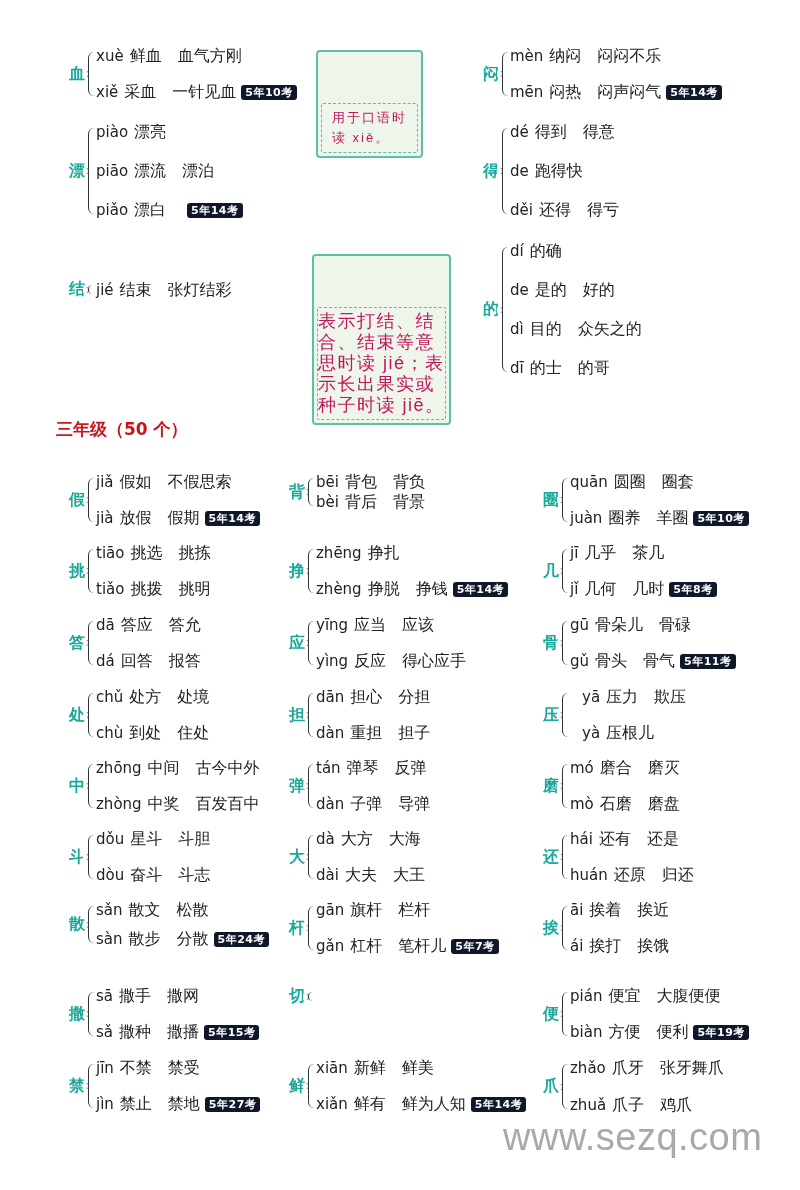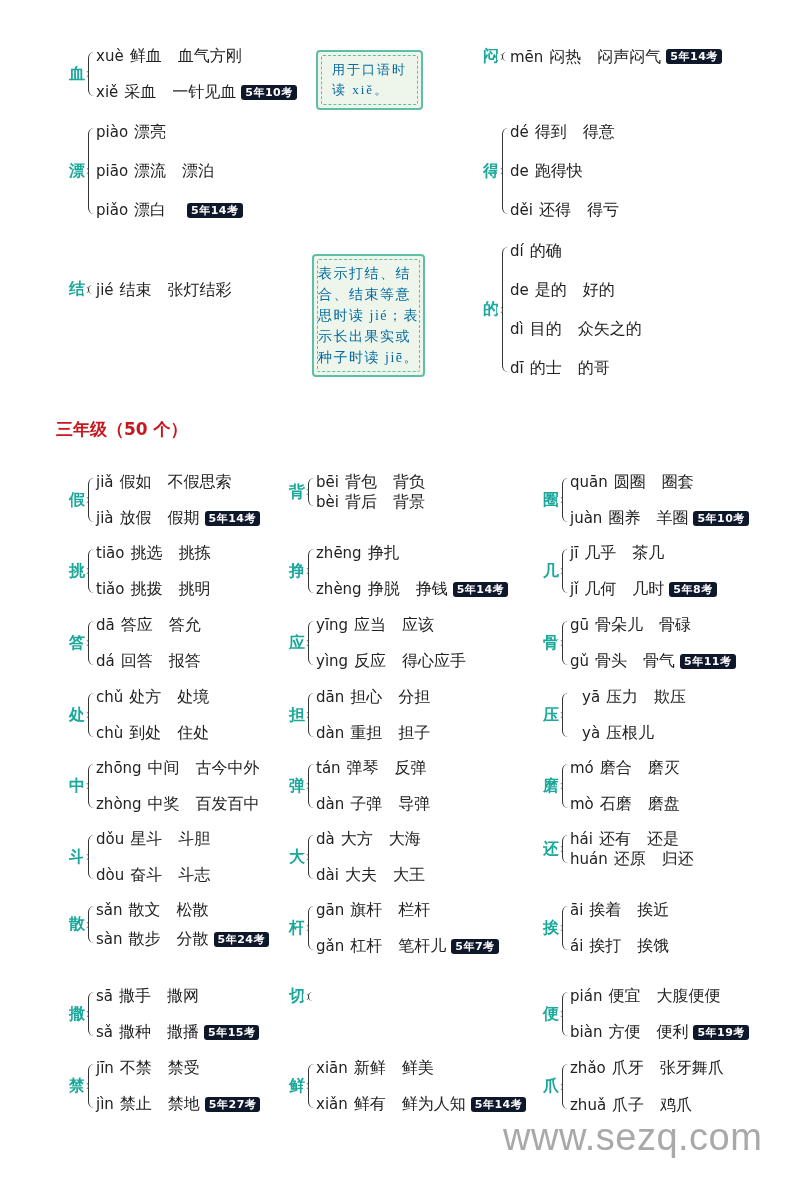--- a/index.html
+++ b/index.html
@@ -30,22 +30,23 @@
     display: inline-block; background: #0f172a; color: #fff; font-size: 11px; font-weight: bold;
     line-height: 15px; padding: 0 4px; border-radius: 3px; margin-left: 5px; letter-spacing: 0.5px;
   }
 
   .note {
     position: absolute; background: #eef5ea; border: 2px solid #5fbfa4; border-radius: 4px;
     padding: 3px;
   }
   .note-inner {
     border: 1.3px dashed #5fbfa4; border-radius: 2px; padding: 5px 8px;
-    font-family: Liberation Serif, serif; font-size: 13px; line-height: 20px; color: #0369a1;
+    font-family: Liberation Sans, sans-serif; font-size: 13px; line-height: 20px; color: #be185d;
     letter-spacing: 2px;
+    margin-top: 48px;
   }
 
   .section-title {
     position: absolute; left: 56px; top: 418px; font-size: 17px; font-weight: bold; color: #c8161d;
   }
   .watermark {
     position: absolute; left: 503px; top: 1116px; font-family: "Liberation Sans", sans-serif;
     font-size: 38px; color: #a9a9a9; letter-spacing: 0.5px;
   }
 </style>
@@ -55,21 +56,21 @@
 <div id="page"></div>
 
 <div class="note" style="left:316px; top:50px;">
   <div class="note-inner" style="padding:4px 10px;">
     <div>用于口语时</div>
     <div>读 xiě。</div>
   </div>
 </div>
 
 <div class="note" style="left:312px; top:254px;">
-  <div class="note-inner" style="padding:3px 0; font-size:14px; line-height:21px; letter-spacing:1.5px;">
+  <div class="note-inner" style="padding:3px 0; font-size:18px; line-height:21px; letter-spacing:1.5px;">
     <div>表示打结、结</div>
     <div>合、结束等意</div>
     <div>思时读 jié；表</div>
     <div>示长出果实或</div>
     <div>种子时读 jiē。</div>
   </div>
 </div>
 
 <div class="section-title">三年级（50 个）</div>
 
@@ -90,20 +91,25 @@
         <span class="w2">一针见血</span>
         <span class="badge">5年10考</span>
       </div>
     </div>
   </div>
 <div class="entry" style="left: 481px; top: 46px;">
     <span class="head-char">闷</span>
     <span class="brace"></span>
     <div class="readings" style="row-gap: 16px;">
       <div class="reading">
+        <span class="py">mèn</span>
+        <span class="w1">纳闷</span>
+        <span class="w2">闷闷不乐</span>
+      </div>
+      <div class="reading">
         <span class="py">mēn</span>
         <span class="w1">闷热</span>
         <span class="w2">闷声闷气</span>
         <span class="badge">5年14考</span>
       </div>
     </div>
   </div>
 <div class="entry" style="left: 67px; top: 122px;">
     <span class="head-char">漂</span>
     <span class="brace"></span>
@@ -540,21 +546,21 @@
       <div class="reading">
         <span class="py">mò</span>
         <span class="w1">石磨</span>
         <span class="w2">磨盘</span>
       </div>
     </div>
   </div>
 <div class="entry" style="left: 541px; top: 829px;">
     <span class="head-char">还</span>
     <span class="brace"></span>
-    <div class="readings" style="">
+    <div class="readings" style="row-gap: 16px;">
       <div class="reading">
         <span class="py">hái</span>
         <span class="w1">还有</span>
         <span class="w2">还是</span>
       </div>
       <div class="reading">
         <span class="py">huán</span>
         <span class="w1">还原</span>
         <span class="w2">归还</span>
       </div>

